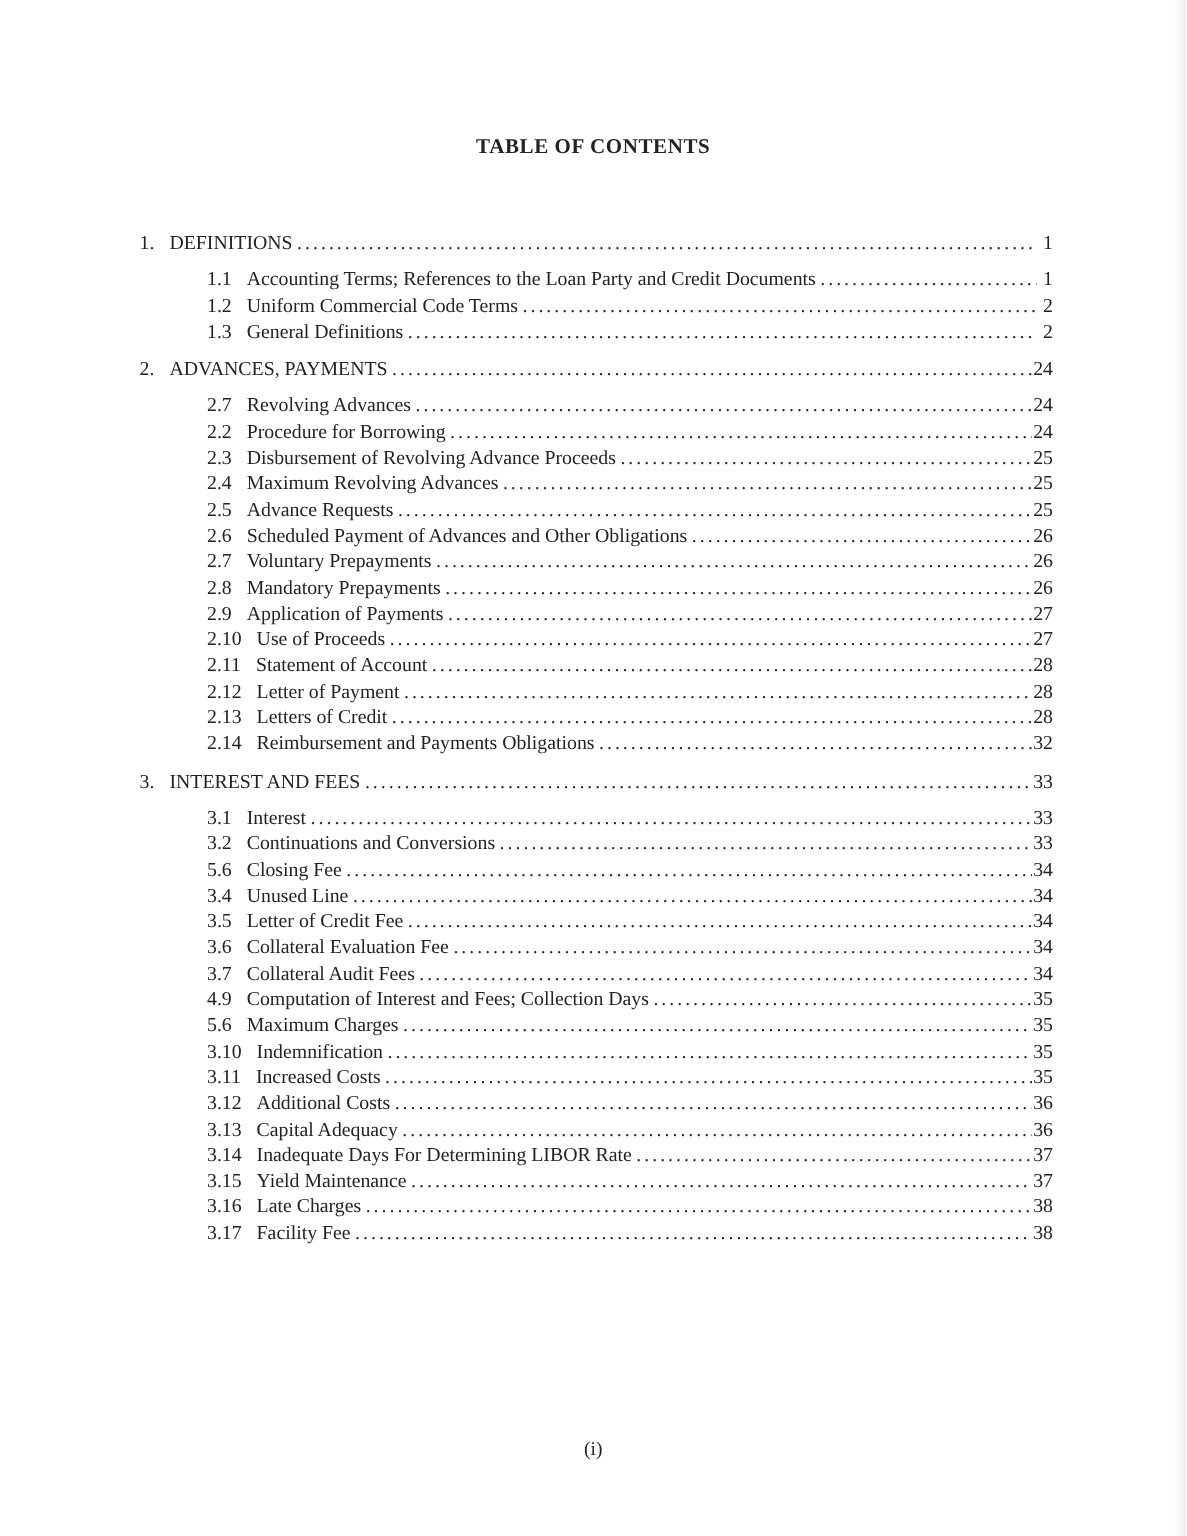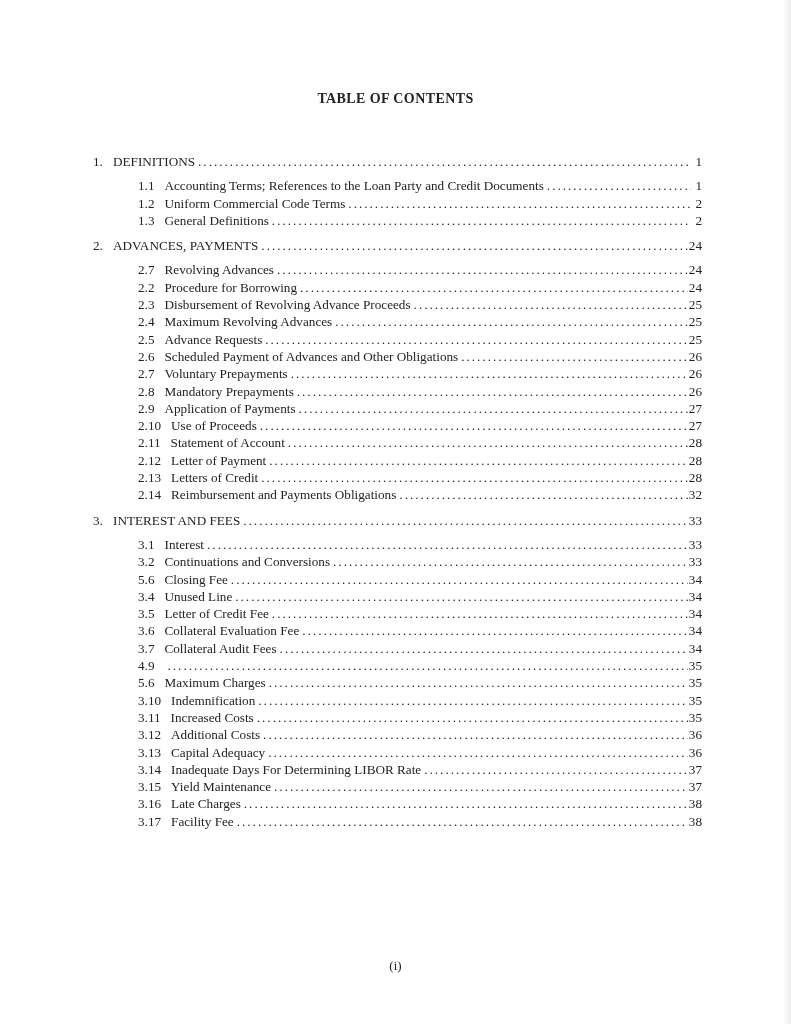--- a/index.html
+++ b/index.html
@@ -259,20 +259,21 @@
     <span class="pg">34</span>
   </div>
       <div class="toc-row level-2">
     <span class="num">3.7</span>
     <span class="entry-title">Collateral Audit Fees</span>
     <span class="dots"></span>
     <span class="pg">34</span>
   </div>
       <div class="toc-row level-2">
     <span class="num">4.9</span>
+    <span class="entry-title">Computation of Interest and Fees; Collection Days</span>
     <span class="dots"></span>
     <span class="pg">35</span>
   </div>
       <div class="toc-row level-2">
     <span class="num">5.6</span>
     <span class="entry-title">Maximum Charges</span>
     <span class="dots"></span>
     <span class="pg">35</span>
   </div>
       <div class="toc-row level-2">

